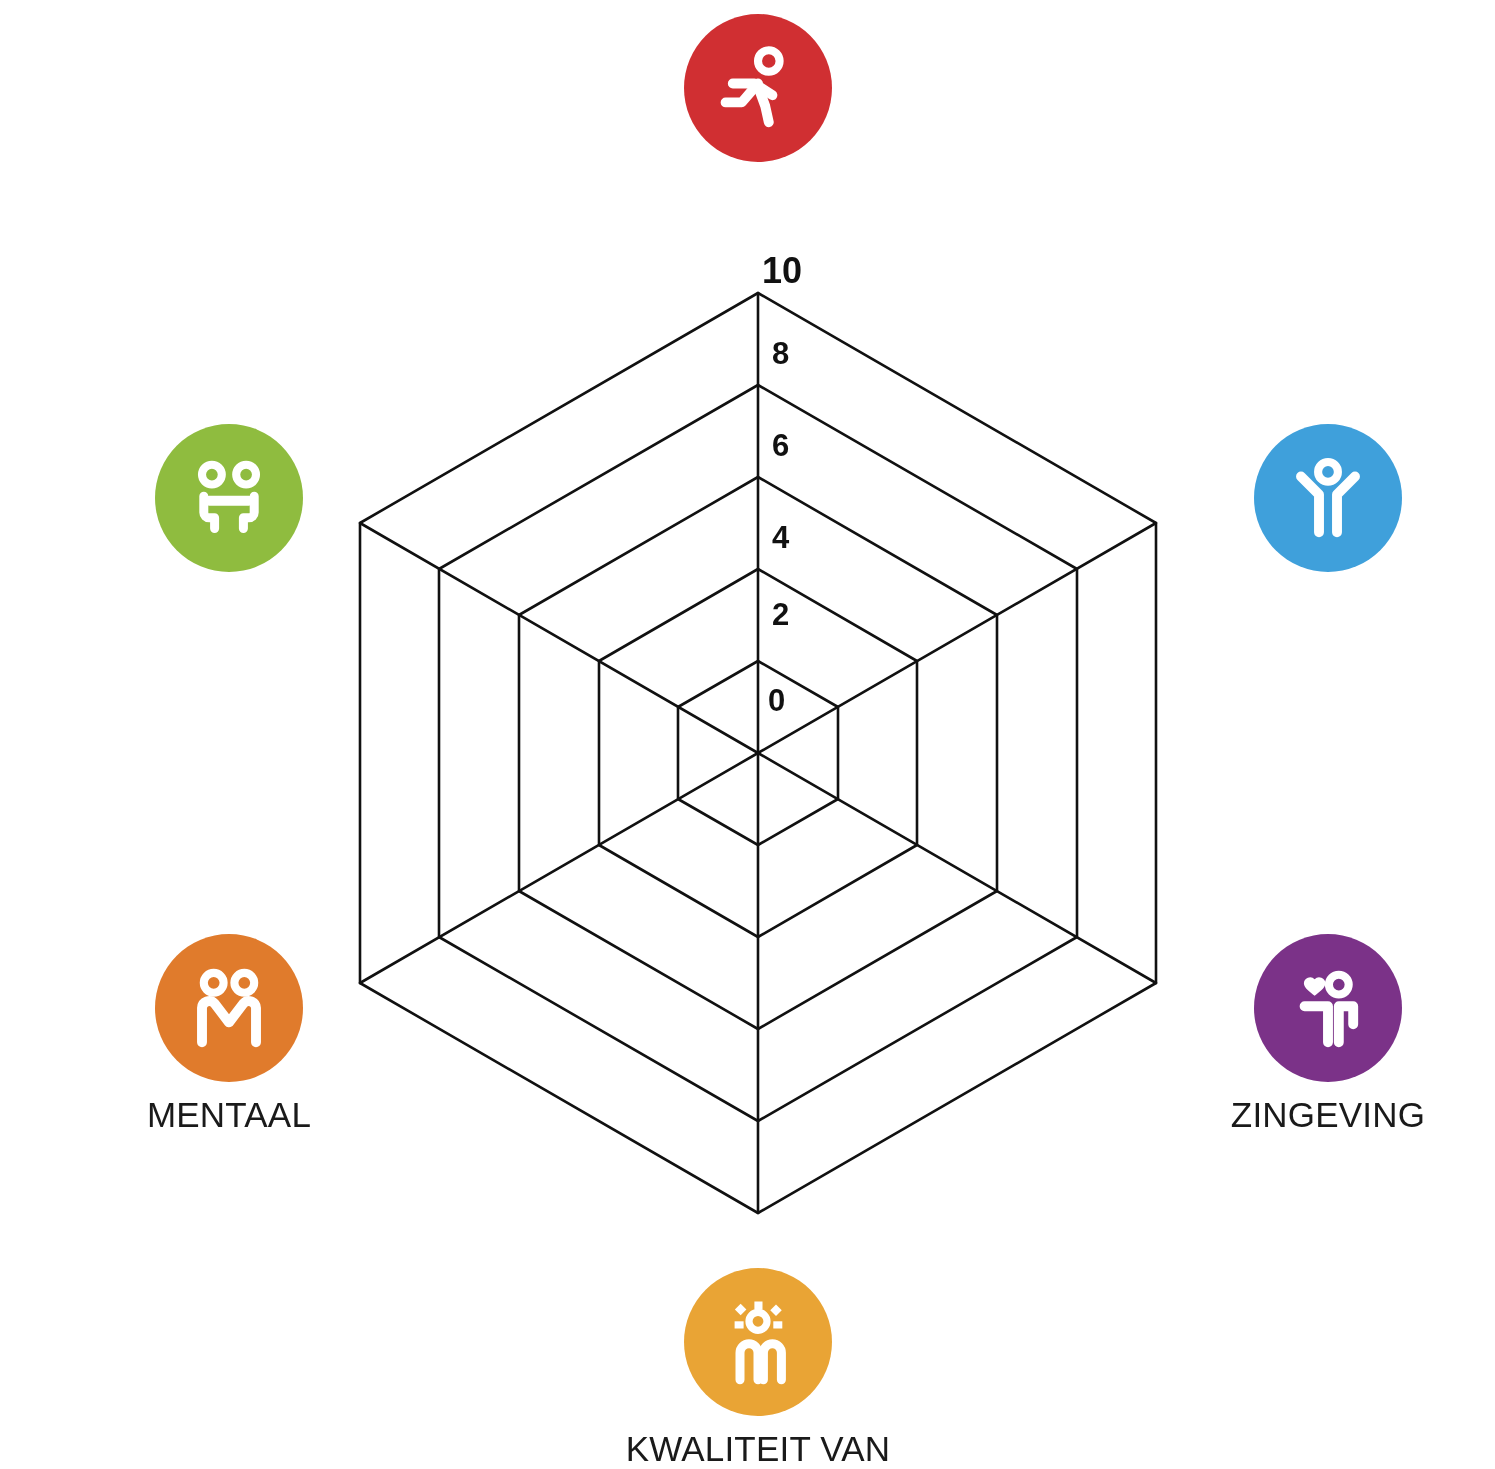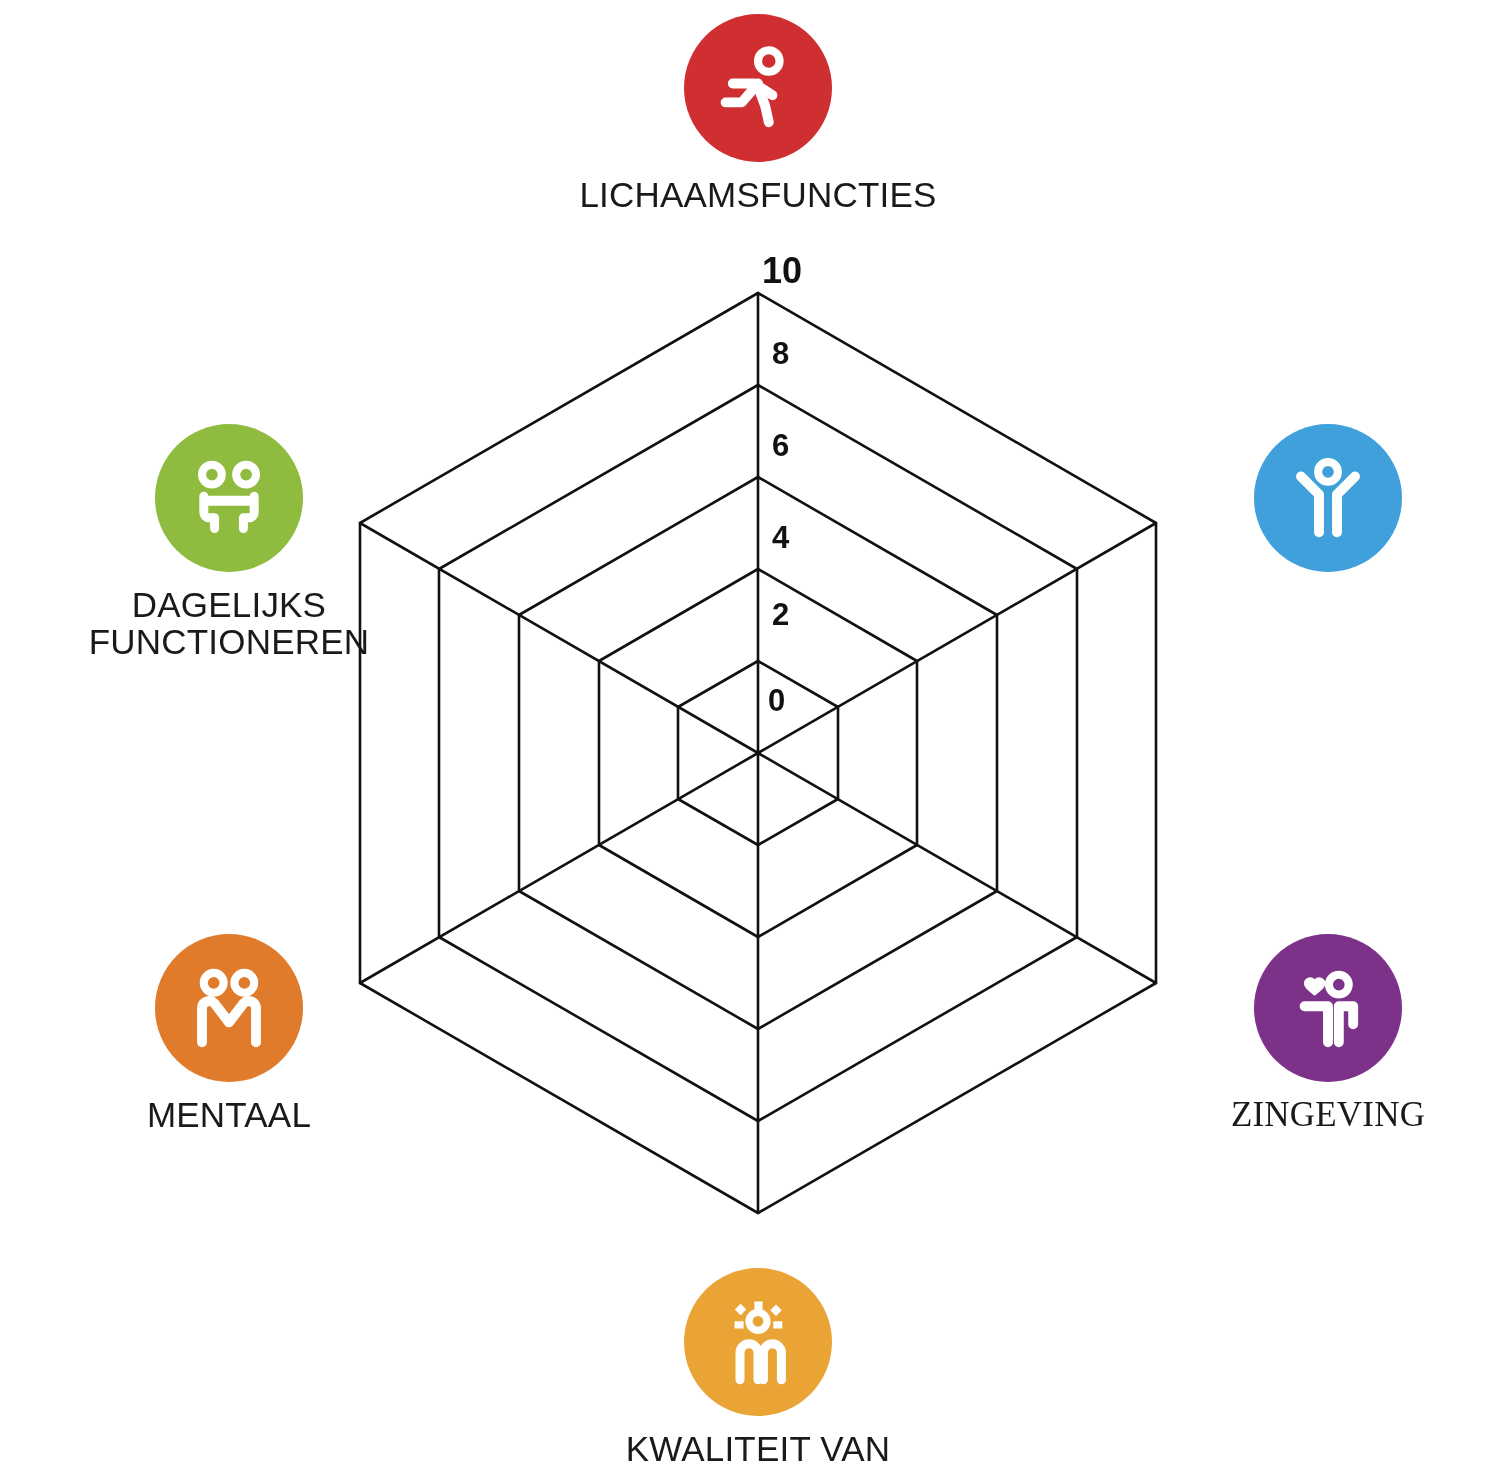--- a/index.html
+++ b/index.html
@@ -50,21 +50,21 @@
     letter-spacing: 0.2px;
     text-align: center;
     color: #1a1a1a;
     font-weight: 400;
     white-space: pre-line;
   }
 
   
   #node-lichaamsfuncties { left: 598px;  top: 14px; }
   #node-mentaal          { left: 1168px; top: 424px; }
-  #node-zingeving        { left: 1168px; top: 934px; font-family: Liberation Serif, serif; }
+  #node-zingeving        { left: 1168px; top: 934px; }
   #node-kwaliteit        { left: 598px;  top: 1268px; }
   #node-meedoen          { left: 69px;   top: 934px; }
   #node-dagelijks        { left: 69px;   top: 424px; }
 </style>
 </head>
 <body>
 
 <svg id="radar-chart" viewBox="0 0 1495 1469" aria-hidden="true">
   <g fill="none" stroke="#111111" stroke-width="2.6" stroke-linejoin="round" stroke-linecap="round">
 
@@ -100,21 +100,20 @@
 
 <div class="domain-node" id="node-lichaamsfuncties">
   <div class="domain-icon" style="background:#D02F32">
     <svg width="90" height="90" viewBox="0 0 100 100">
       <circle cx="62" cy="20" r="12" fill="none" stroke="#fff" stroke-width="9"></circle>
       <path d="M22 45 H46 L66 58" fill="none" stroke="#fff" stroke-width="11" stroke-linecap="round" stroke-linejoin="round"></path>
       <path d="M50 45 L32 66 H14" fill="none" stroke="#fff" stroke-width="11" stroke-linecap="round" stroke-linejoin="round"></path>
       <path d="M50 48 L58 70 L62 88" fill="none" stroke="#fff" stroke-width="11" stroke-linecap="round" stroke-linejoin="round"></path>
     </svg>
   </div>
-  <div class="domain-label">LICHAAMSFUNCTIES</div>
 </div>
 
 <div class="domain-node" id="node-mentaal">
   <div class="domain-icon" style="background:#3FA0DB">
     <svg width="90" height="90" viewBox="0 0 100 100">
       <circle cx="50" cy="21" r="11" fill="none" stroke="#fff" stroke-width="9"></circle>
       <path d="M20 26 L40 46 L40 88" fill="none" stroke="#fff" stroke-width="11" stroke-linecap="round" stroke-linejoin="round"></path>
       <path d="M80 26 L60 46 L60 88" fill="none" stroke="#fff" stroke-width="11" stroke-linecap="round" stroke-linejoin="round"></path>
     </svg>
   </div>
@@ -162,15 +161,13 @@
 <div class="domain-node" id="node-dagelijks">
   <div class="domain-icon" style="background:#8FBC3F">
     <svg width="90" height="90" viewBox="0 0 100 100">
       <circle cx="31" cy="24" r="11" fill="none" stroke="#fff" stroke-width="9"></circle>
       <circle cx="69" cy="24" r="11" fill="none" stroke="#fff" stroke-width="9"></circle>
       <path d="M22 48 V66 a6 6 0 0 0 6 6 H34 V84" fill="none" stroke="#fff" stroke-width="10" stroke-linecap="round" stroke-linejoin="round"></path>
       <path d="M78 48 V66 a6 6 0 0 1 -6 6 H66 V84" fill="none" stroke="#fff" stroke-width="10" stroke-linecap="round" stroke-linejoin="round"></path>
       <line x1="28" y1="53" x2="72" y2="53" stroke="#fff" stroke-width="11" stroke-linecap="round"></line>
     </svg>
   </div>
-  <div class="domain-label">DAGELIJKS
-FUNCTIONEREN</div>
 </div>
 
 </body></html>

